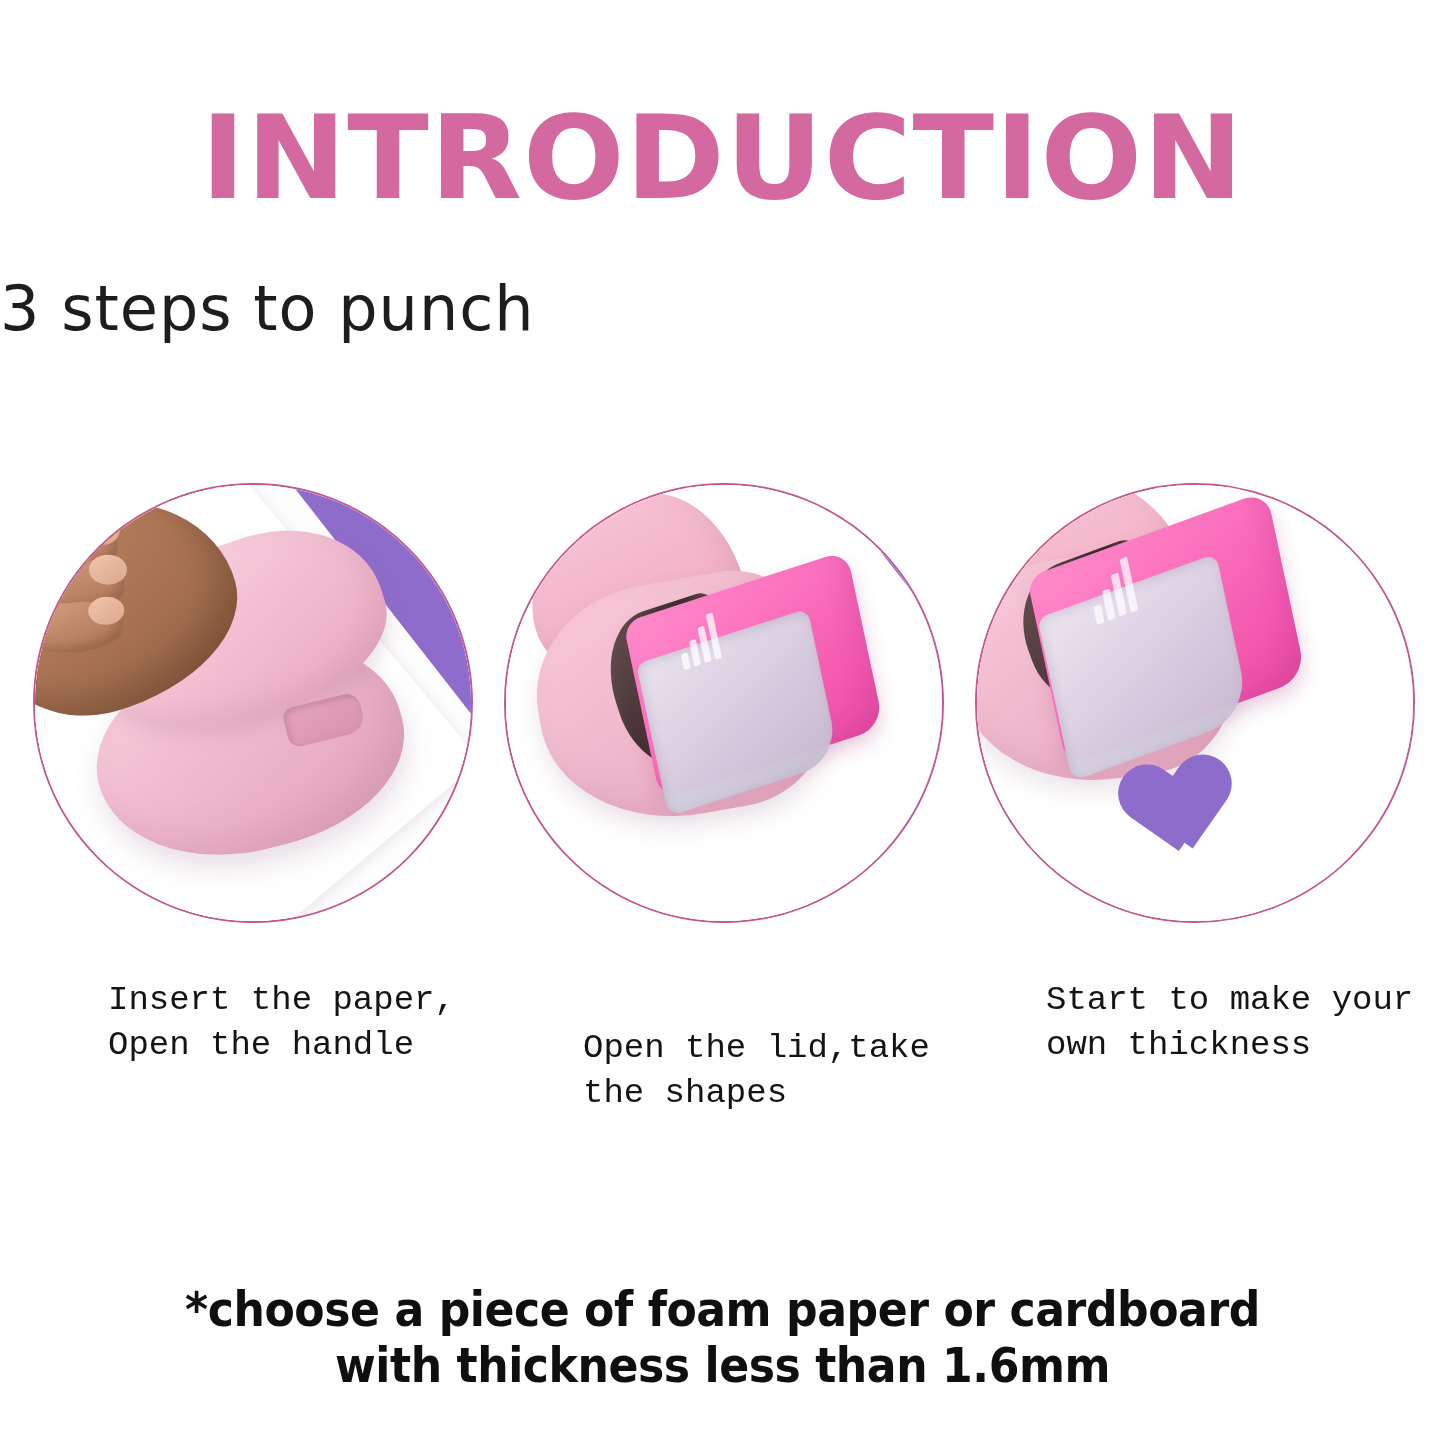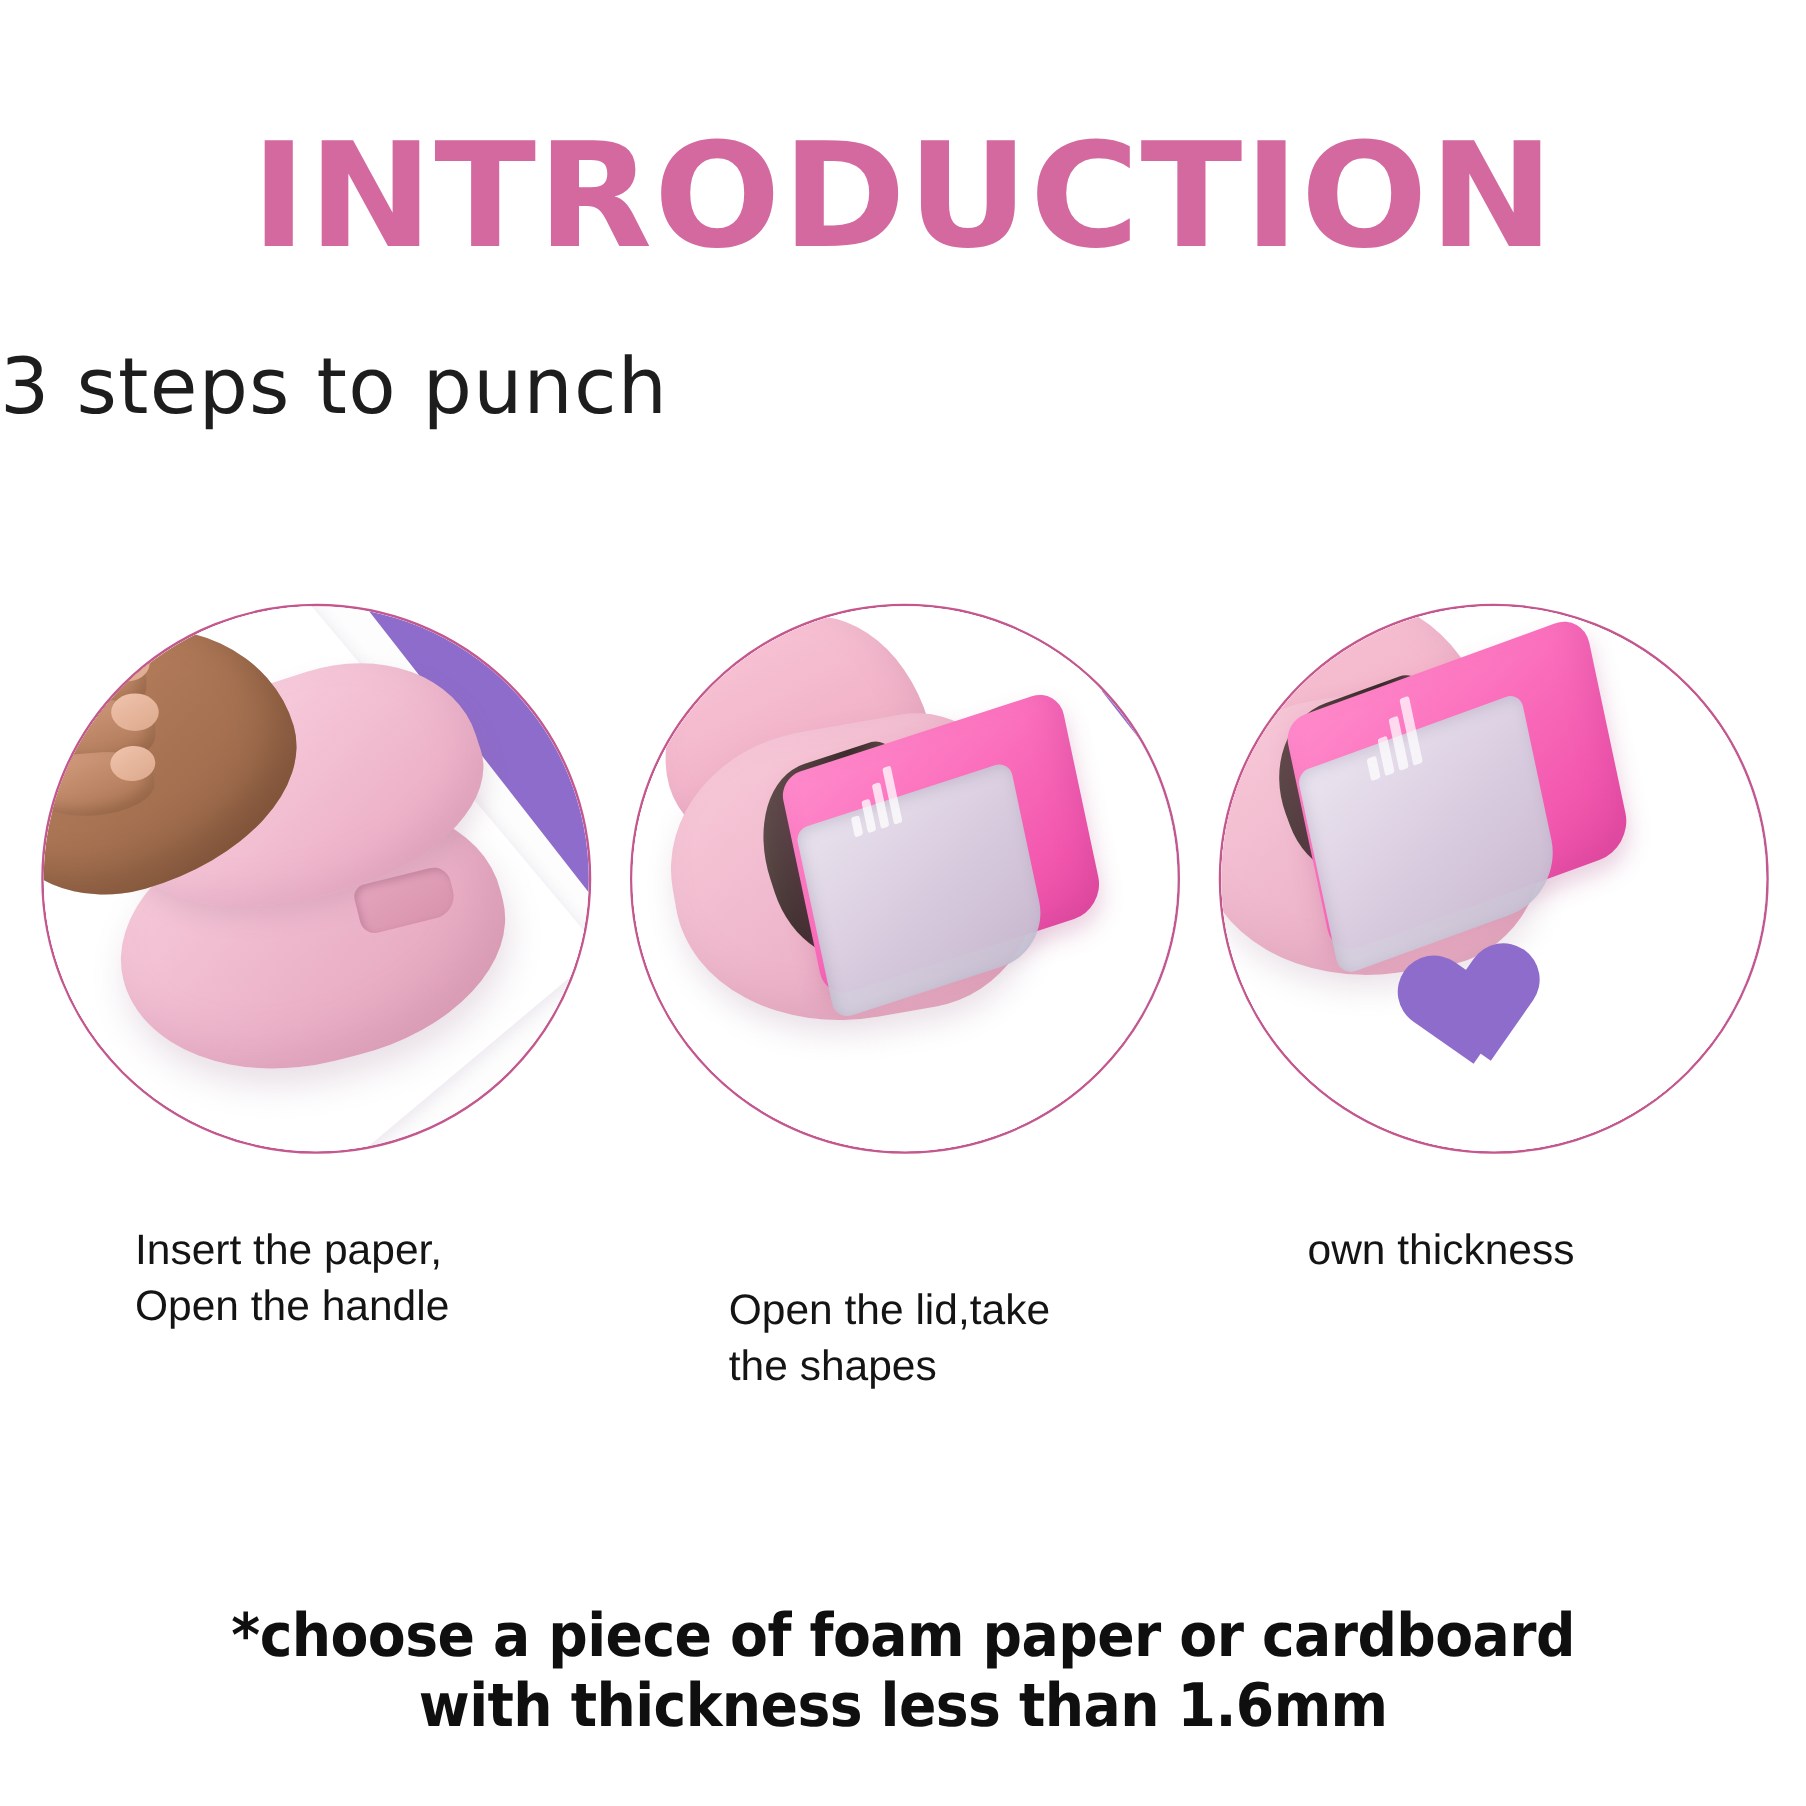--- a/index.html
+++ b/index.html
@@ -259,21 +259,21 @@
   .p3-ribs{position:absolute;left:120px;top:140px;transform:rotate(-20deg) skewX(-8deg);}
   .p3-ribs span{position:absolute;bottom:0;width:8px;background:rgba(255,255,255,.72);border-radius:2px;}
   .p3-ribs span:nth-child(1){left:0;height:18px;}
   .p3-ribs span:nth-child(2){left:12px;height:30px;}
   .p3-ribs span:nth-child(3){left:24px;height:42px;}
   .p3-ribs span:nth-child(4){left:36px;height:54px;}
 
   
   .caption{
     position:absolute;
-    font-family:Liberation Sans, sans-serif;
+    font-family:Liberation Mono, monospace;
     font-size:34px;
     line-height:1.32;
     color:#141414;
     width:400px;
   }
   #caption-1{left:108px;top:978px;}
   #caption-2{left:583px;top:978px;margin-top:48px;}
   #caption-3{left:1046px;top:978px;}
   .caption .l2{display:block;}
 
@@ -365,20 +365,21 @@
 
   <div class="caption" id="caption-1">
     <span class="l1">Insert the paper,</span>
     <span class="l2">Open the handle</span>
   </div>
   <div class="caption" id="caption-2">
     <span class="l1">Open the lid,take</span>
     <span class="l2">the shapes</span>
   </div>
   <div class="caption" id="caption-3">
+    <span class="l1">Start to make your</span>
     <span class="l2">own thickness</span>
   </div>
 
   <div class="footnote">
     <span class="l1">*choose a piece of foam paper or cardboard</span>
     <span class="l2">with thickness less than 1.6mm</span>
   </div>
 
 </div>
 

